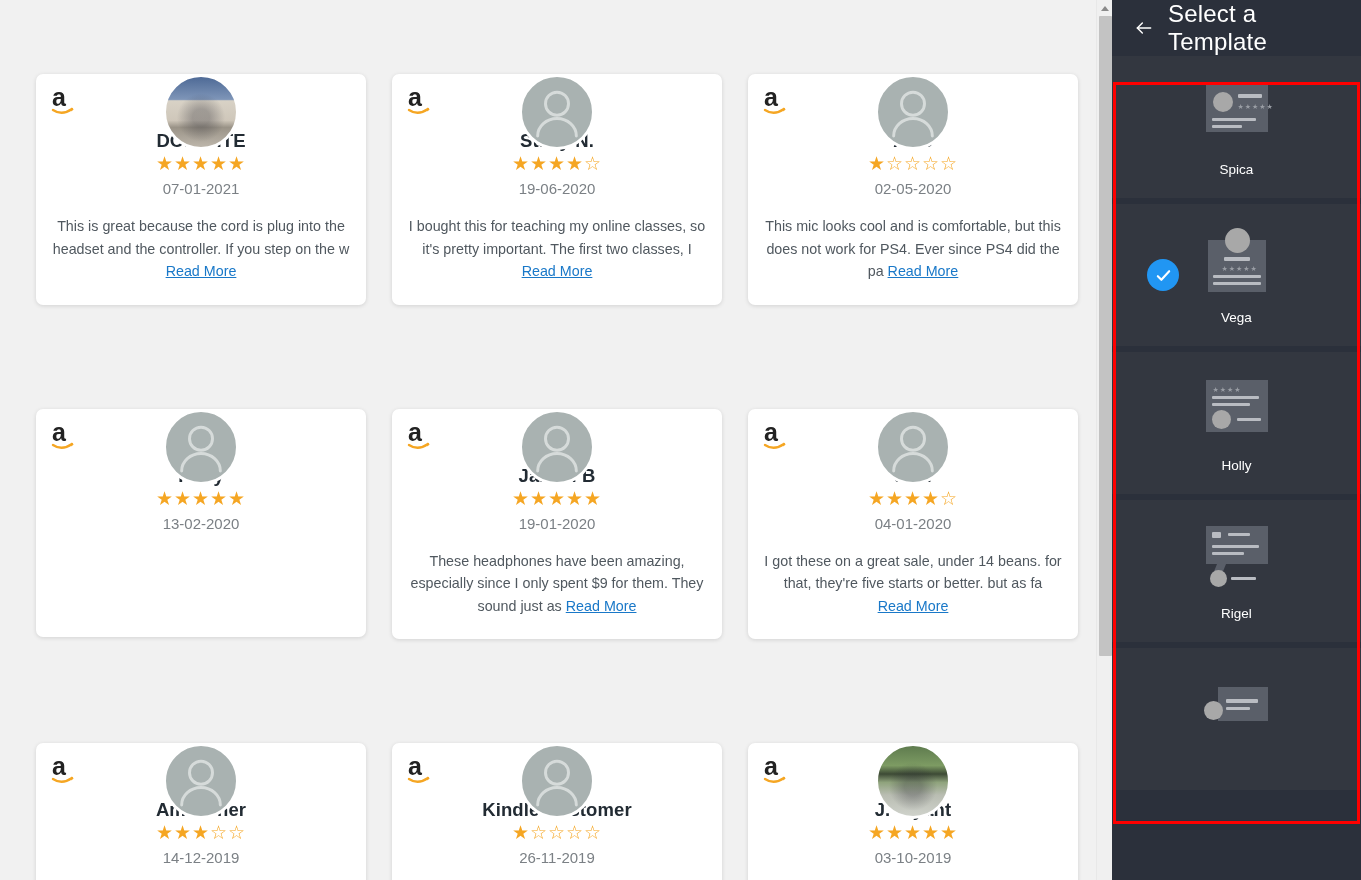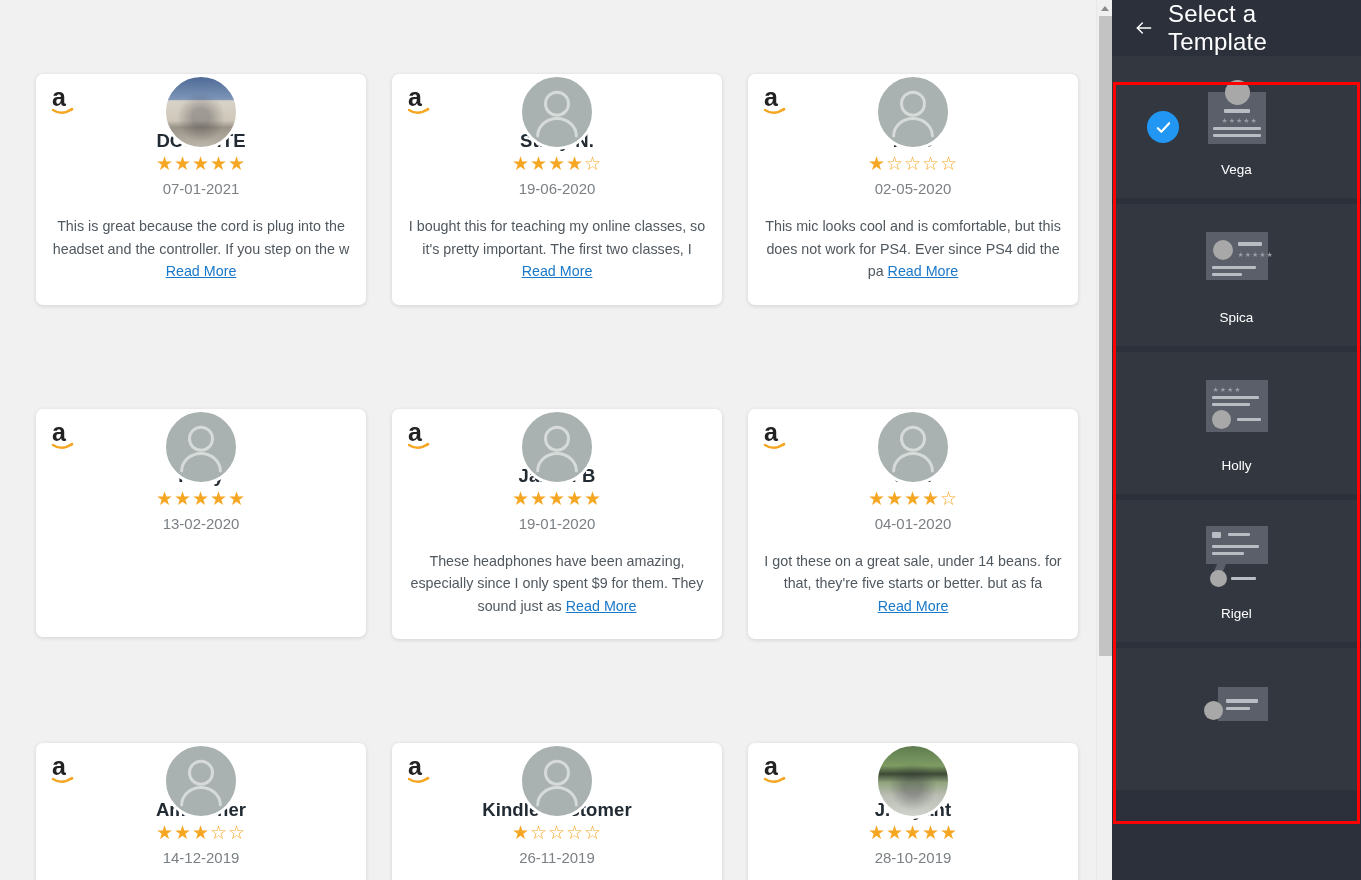--- a/index.html
+++ b/index.html
@@ -334,21 +334,21 @@
 <svg viewBox="0 0 40 34" xmlns="http://www.w3.org/2000/svg">
   <text x="2" y="22" font-family="Liberation Sans, sans-serif" font-size="25" font-weight="bold" fill="#222222">a</text>
   <path d="M3 26 Q12 32 22 25" stroke="#f5a623" stroke-width="2.4" fill="none" stroke-linecap="round"></path>
   <path d="M21 23.6 L23.6 25.6 L21.2 27.4 Z" fill="#f5a623"></path>
 </svg></span>
       <div class="avatar photo-2">
                 <div class="photo-mask"></div>
               </div>
       <div class="name">J. Wyant</div>
       <div class="stars">★★★★★</div>
-      <div class="date">28-10-2019</div>
+      <div class="date">03-10-2019</div>
       <div class="body"><span>Wasn't sure about these with the price being so low and my son being hard on headphones but after </span></div>
     </div>
           </div>
         </div>
     </div>
 
     <div class="vscroll">
       <div class="arrow-up">
           <i></i>
         </div>
@@ -362,47 +362,47 @@
         <svg viewBox="0 0 24 24" fill="none" stroke="#ffffff" stroke-width="1.7" stroke-linecap="round" stroke-linejoin="round">
           <line x1="20" y1="12" x2="4" y2="12"></line>
           <polyline points="10,6 4,12 10,18"></polyline>
         </svg>
       </span>
       <span class="panel-title">Select a Template</span>
     </div>
 
     <div class="panel-list">
       <div id="tpl-container">
+          <div class="tpl-item">
+
+    <div class="tpl-thumb">
+      <div class="tb-box" style="left:6px;top:6px;width:62px;height:48px;"></div>
+      <div class="tb-circle" style="left:13px;top:14px;width:20px;height:20px;"></div>
+      <div class="tb-line" style="left:38px;top:16px;width:24px;height:4px;"></div>
+      <div class="tb-stars" style="left:38px;top:25px;">★★★★★</div>
+      <div class="tb-line" style="left:12px;top:40px;width:44px;height:3px;"></div>
+      <div class="tb-line" style="left:12px;top:47px;width:30px;height:3px;"></div>
+            </div>
+    <div class="tpl-label">Spica</div>
+          </div>
           <div class="tpl-item">
     <span class="check-badge">
 <svg viewBox="0 0 24 24" fill="none" stroke="#ffffff" stroke-width="3" stroke-linecap="round" stroke-linejoin="round">
   <polyline points="4,13 9,18 20,6"></polyline>
 </svg>
             </span>
     <div class="tpl-thumb">
       <div class="tb-box" style="left:8px;top:14px;width:58px;height:52px;"></div>
       <div class="tb-circle" style="left:25px;top:2px;width:25px;height:25px;"></div>
       <div class="tb-line" style="left:24px;top:31px;width:26px;height:4px;"></div>
       <div class="tb-stars" style="left:22px;top:39px;">★★★★★</div>
       <div class="tb-line" style="left:13px;top:49px;width:48px;height:3px;"></div>
       <div class="tb-line" style="left:13px;top:56px;width:48px;height:3px;"></div>
             </div>
     <div class="tpl-label">Vega</div>
-          </div>
-          <div class="tpl-item">
-
-    <div class="tpl-thumb">
-      <div class="tb-box" style="left:6px;top:6px;width:62px;height:48px;"></div>
-      <div class="tb-circle" style="left:13px;top:14px;width:20px;height:20px;"></div>
-      <div class="tb-line" style="left:38px;top:16px;width:24px;height:4px;"></div>
-      <div class="tb-stars" style="left:38px;top:25px;">★★★★★</div>
-      <div class="tb-line" style="left:12px;top:40px;width:44px;height:3px;"></div>
-      <div class="tb-line" style="left:12px;top:47px;width:30px;height:3px;"></div>
-            </div>
-    <div class="tpl-label">Spica</div>
           </div>
           <div class="tpl-item">
 
     <div class="tpl-thumb">
       <div class="tb-box" style="left:6px;top:6px;width:62px;height:52px;"></div>
       <div class="tb-stars" style="left:13px;top:12px;">★★★★</div>
       <div class="tb-line" style="left:12px;top:22px;width:47px;height:3px;"></div>
       <div class="tb-line" style="left:12px;top:29px;width:38px;height:3px;"></div>
       <div class="tb-circle" style="left:12px;top:36px;width:19px;height:19px;"></div>
       <div class="tb-line" style="left:37px;top:44px;width:24px;height:3px;"></div>

